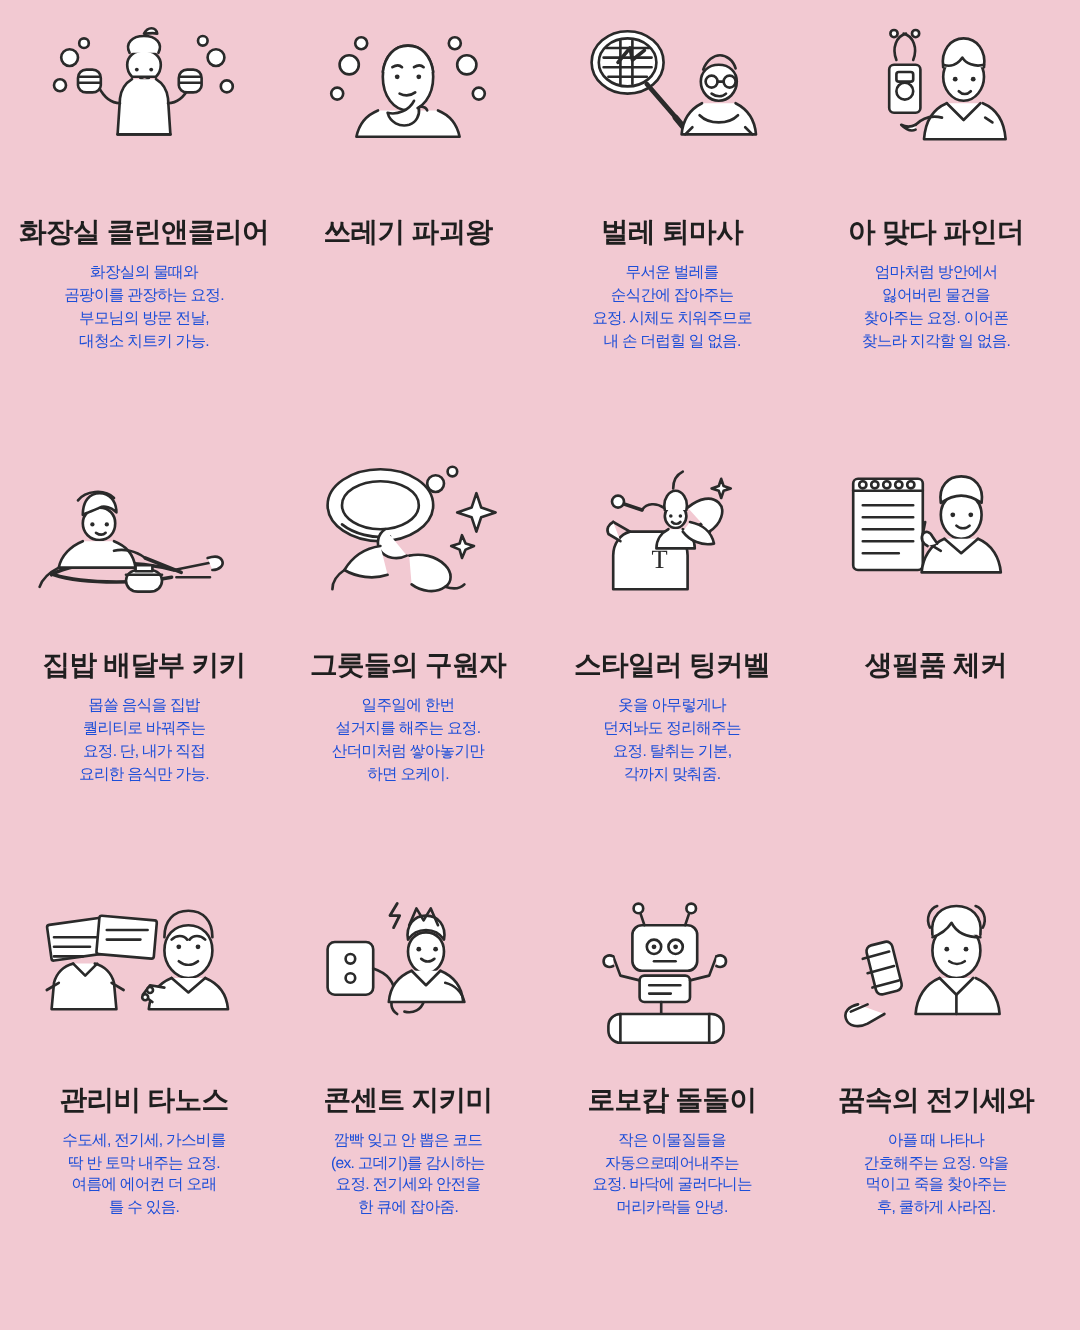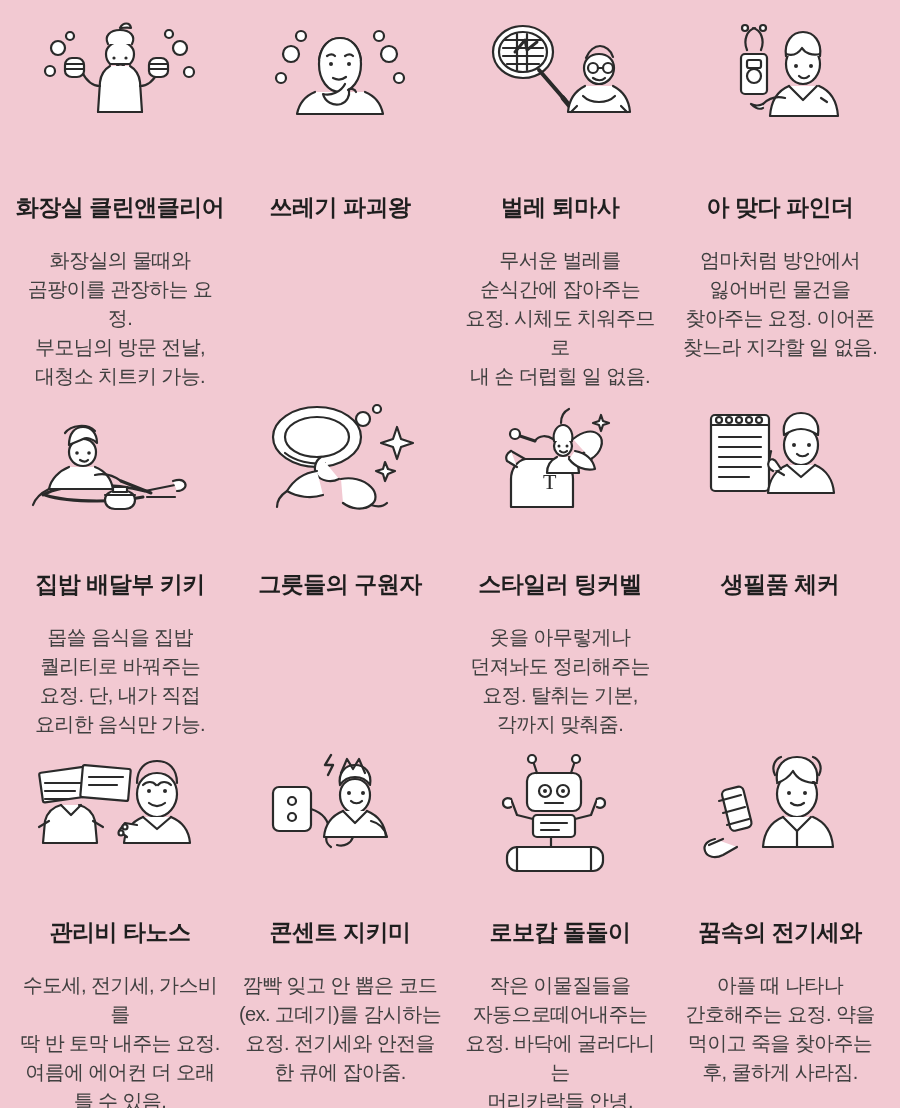--- a/index.html
+++ b/index.html
@@ -25,21 +25,20 @@
     column-gap: 0px;
     row-gap: 0px;
   }
   .cell {
     display: flex;
     flex-direction: column;
     align-items: center;
     justify-content: flex-start;
     padding: 0 4px;
     box-sizing: border-box;
-    gap: 14px;
   }
   .art {
     width: 200px;
     height: 160px;
     display: flex;
     align-items: flex-end;
     justify-content: center;
     margin-bottom: 4px;
   }
   .art svg {
@@ -48,24 +47,24 @@
   .title {
     font-size: 23px;
     font-weight: bold;
     letter-spacing: -0.5px;
     color: #1f1f1f;
     text-align: center;
     margin-bottom: 9px;
     white-space: nowrap;
   }
   .desc {
-    font-size: 20px;
+    font-size: 13px;
     line-height: 1.45;
     text-align: center;
-    color: #404040;
+    color: #1d4ed8;
     letter-spacing: -0.6px;
     max-width: 205px;
     white-space: pre-line;
   }
 </style>
 </head>
 <body style="background: rgb(242, 201, 210);">
 
 <div class="grid">
 
@@ -221,20 +220,24 @@
         <path d="M96 88c10-2 22 0 30 8 6 6 6 14 0 18-8 6-20 4-28-2" fill="#fff"></path>
         <path d="M42 100c-6 4-10 10-10 16"></path>
         <path d="M126 114c6 2 12 2 16-2"></path>
         <path d="M148 48l4-12 4 12 12 4-12 4-4 12-4-12-12-4z" fill="#fff"></path>
         <path d="M138 78l2-7 3 7 7 2-7 3-3 7-2-7-7-3z" fill="#fff"></path>
         <circle cx="118" cy="28" r="7" fill="#fff"></circle>
         <circle cx="132" cy="18" r="4" fill="#fff"></circle>
       </svg>
     </div>
     <div class="title">그릇들의 구원자</div>
+    <div class="desc">일주일에 한번
+설거지를 해주는 요정.
+산더미처럼 쌓아놓기만
+하면 오케이.</div>
   </div>
 
   <div class="cell">
     <div class="art">
       <svg width="190" height="160" viewBox="0 0 190 160" fill="none" stroke="#2a2a2a" stroke-width="2.2" stroke-linecap="round" stroke-linejoin="round">
         <path d="M60 68c-8 2-14 10-14 20v28h62V88c0-10-6-18-14-20z" fill="#fff"></path>
         <path d="M60 68l-14-8M108 68l14-8"></path>
         <path d="M46 60c-4 2-6 6-4 10l10 6" fill="#fff"></path>
         <path d="M122 60c4 2 6 6 4 10l-10 6" fill="#fff"></path>
         <text x="78" y="98" font-family="Liberation Serif, serif" font-size="22" fill="#2a2a2a" stroke="none">T</text>

